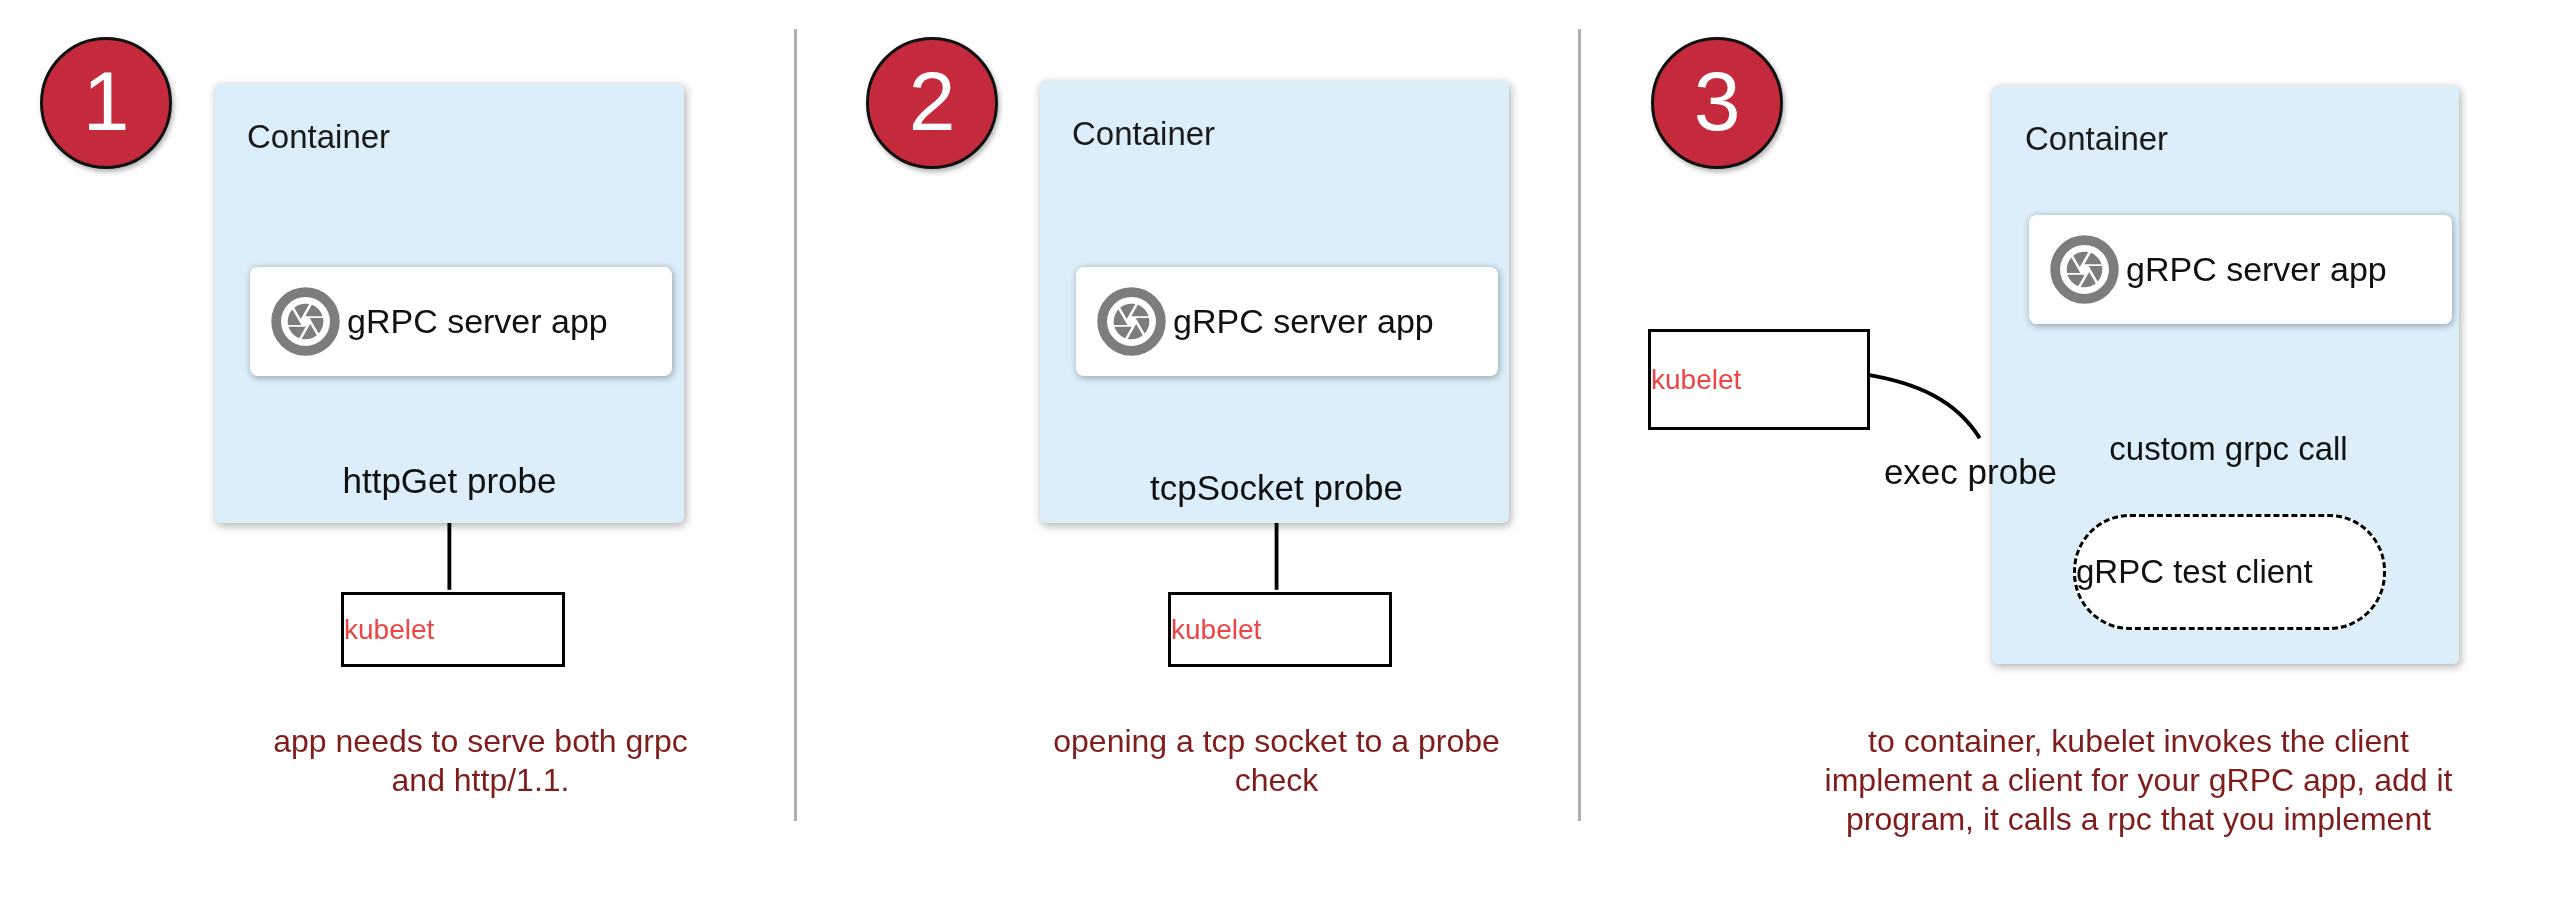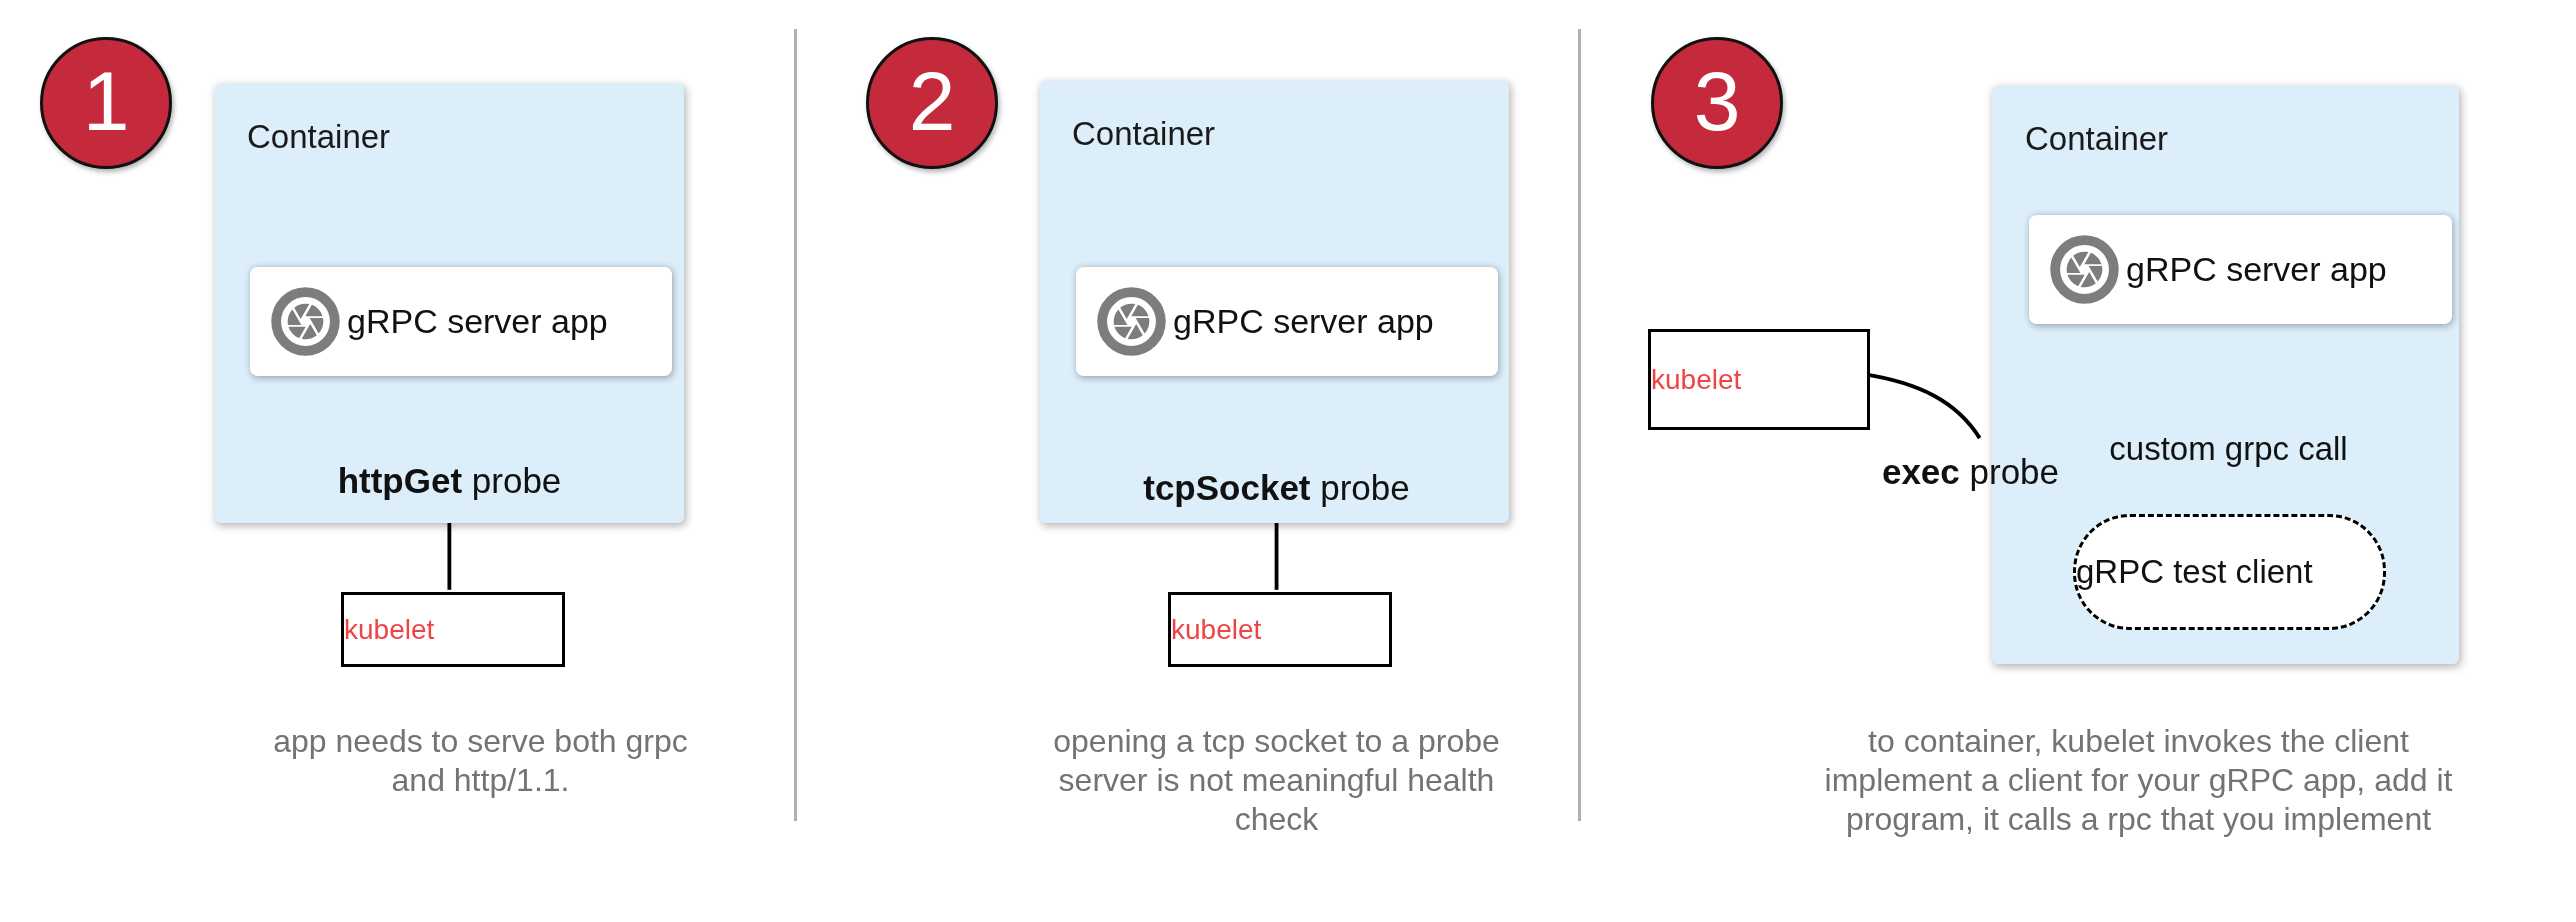--- a/index.html
+++ b/index.html
@@ -26,32 +26,32 @@
   .app-box .app-label{font-size:34px;color:#111;}
   .app-icon{width:69px;height:69px;flex:0 0 auto;}
 
   
   .kubelet-box{background:#fff;border:3.8px solid #000;
     display:flex;align-items:center;justify-content:flex-start;
     font-size:28px;color:#ef4444;}
 
   
   .probe-label{font-size:35px;color:#111;text-align:center;width:401px;white-space:nowrap;}
-  .probe-label b{font-weight:bold;}
+  .probe-label b{font-weight:normal;}
 
   
   .grpc-call-label{font-size:33px;color:#111;text-align:center;width:401px;white-space:nowrap;}
 
   
   .test-client{background:#fff;border:3.8px dashed #000;border-radius:57px;
     display:flex;align-items:center;justify-content:flex-start;
     font-size:33px;color:#111;}
 
   
-  .caption{text-align:center;font-size:32px;line-height:39px;color:#737373;width:725px;}
+  .caption{text-align:center;font-size:32px;line-height:39px;color:#7f1d1d;width:725px;}
 
   
   .divider{width:2.9px;background:#b0b0b0;}
 
   svg.overlay{position:absolute;left:0;top:0;width:2576px;height:923px;pointer-events:none;}
   .conn{stroke:#000;stroke-width:4;fill:none;}
   .head{fill:#000;stroke:none;}
 </style>
 </head>
 <body>
@@ -127,21 +127,20 @@
 <div class="abs probe-label" style="left:1076px;top:461px;margin-top:7px;">
   <b>tcpSocket</b><span> probe</span>
 </div>
 
 <div class="abs kubelet-box" style="left:1168px;top:592px;width:218px;height:69px;">
   <span>kubelet</span>
 </div>
 
 <div class="abs caption" style="left:914px;top:722px;">
   <div>opening a tcp socket to a probe</div>
-  <div>server is not meaningful health</div>
   <div>check</div>
 </div>
 
 <div class="abs divider" style="left:1578px;top:29px;height:792px;"></div>
 
 <div class="abs step-circle" style="left:1651px;top:37px;">
   <span>3</span>
 </div>
 
 <div class="abs k-container" style="left:1992px;top:86px;width:467px;height:578px;"></div>

